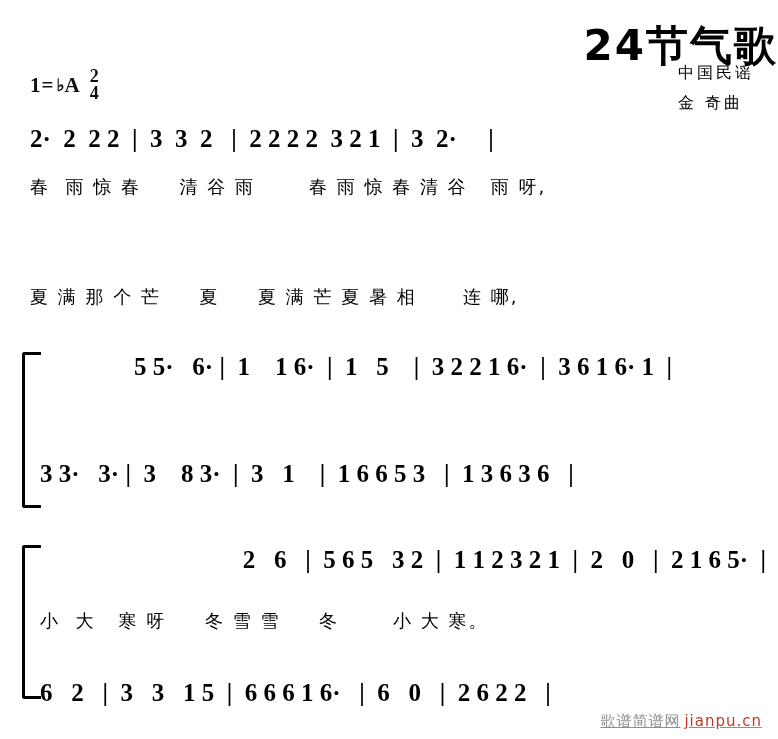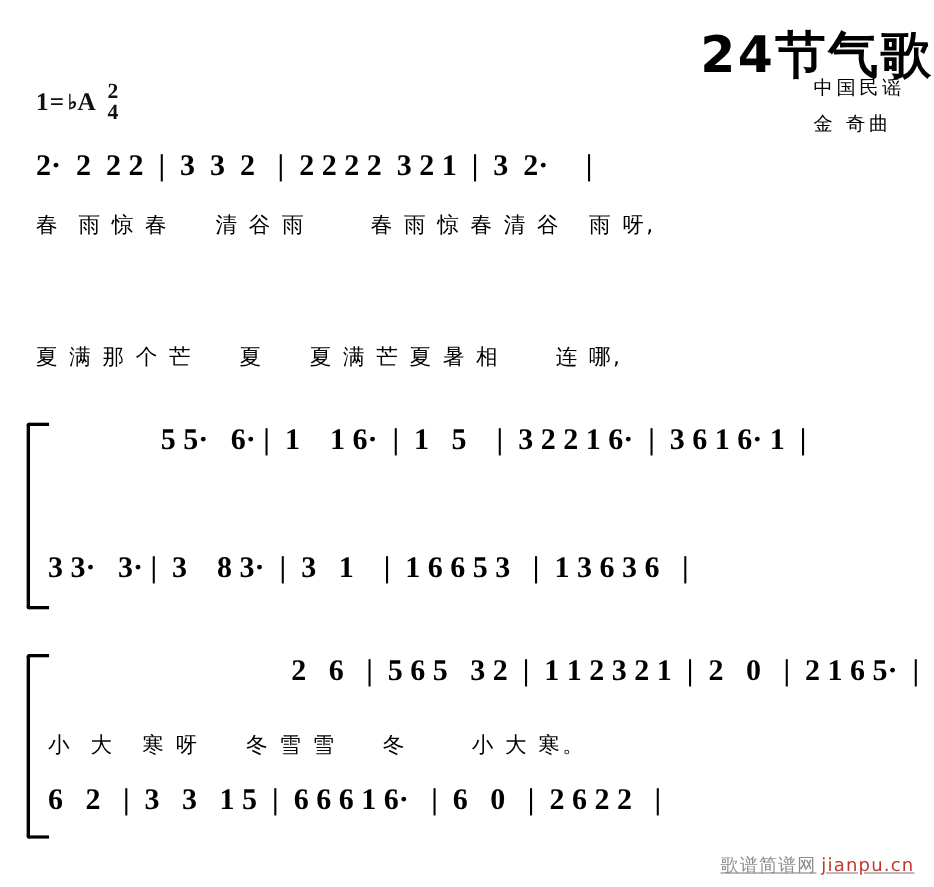--- a/index.html
+++ b/index.html
@@ -173,21 +173,21 @@
     <div class="notes" style="left:40px;">3 3·   3· |  3    8 3·  |  3   1    |  1 6 6 5 3   |  1 3 6 3 6   |</div>
   </div>
 
   <div class="brace" style="top:545px; height:148px;"></div>
   <div class="row" style="top:546px;">
     <div class="notes" style="left:40px;text-align:right;">2   6   |  5 6 5   3 2  |  1 1 2 3 2 1  |  2   0   |  2 1 6 5·  |</div>
   </div>
   <div class="row" style="top:598px;margin-top:11px;">
     <div class="lyrics" style="left:40px;">小  大   寒 呀     冬 雪 雪     冬       小 大 寒。</div>
   </div>
-  <div class="row" style="top:653px;">
+  <div class="row" style="top:679px;">
     <div class="notes" style="left:40px;">6   2   |  3   3   1 5  |  6 6 6 1 6·   |  6   0   |  2 6 2 2   |</div>
   </div>
 
   <div class="watermark">
     <span class="cn">歌谱简谱网</span><span class="en">jianpu.cn</span>
   </div>
 
 </div>
 
 </body></html>

